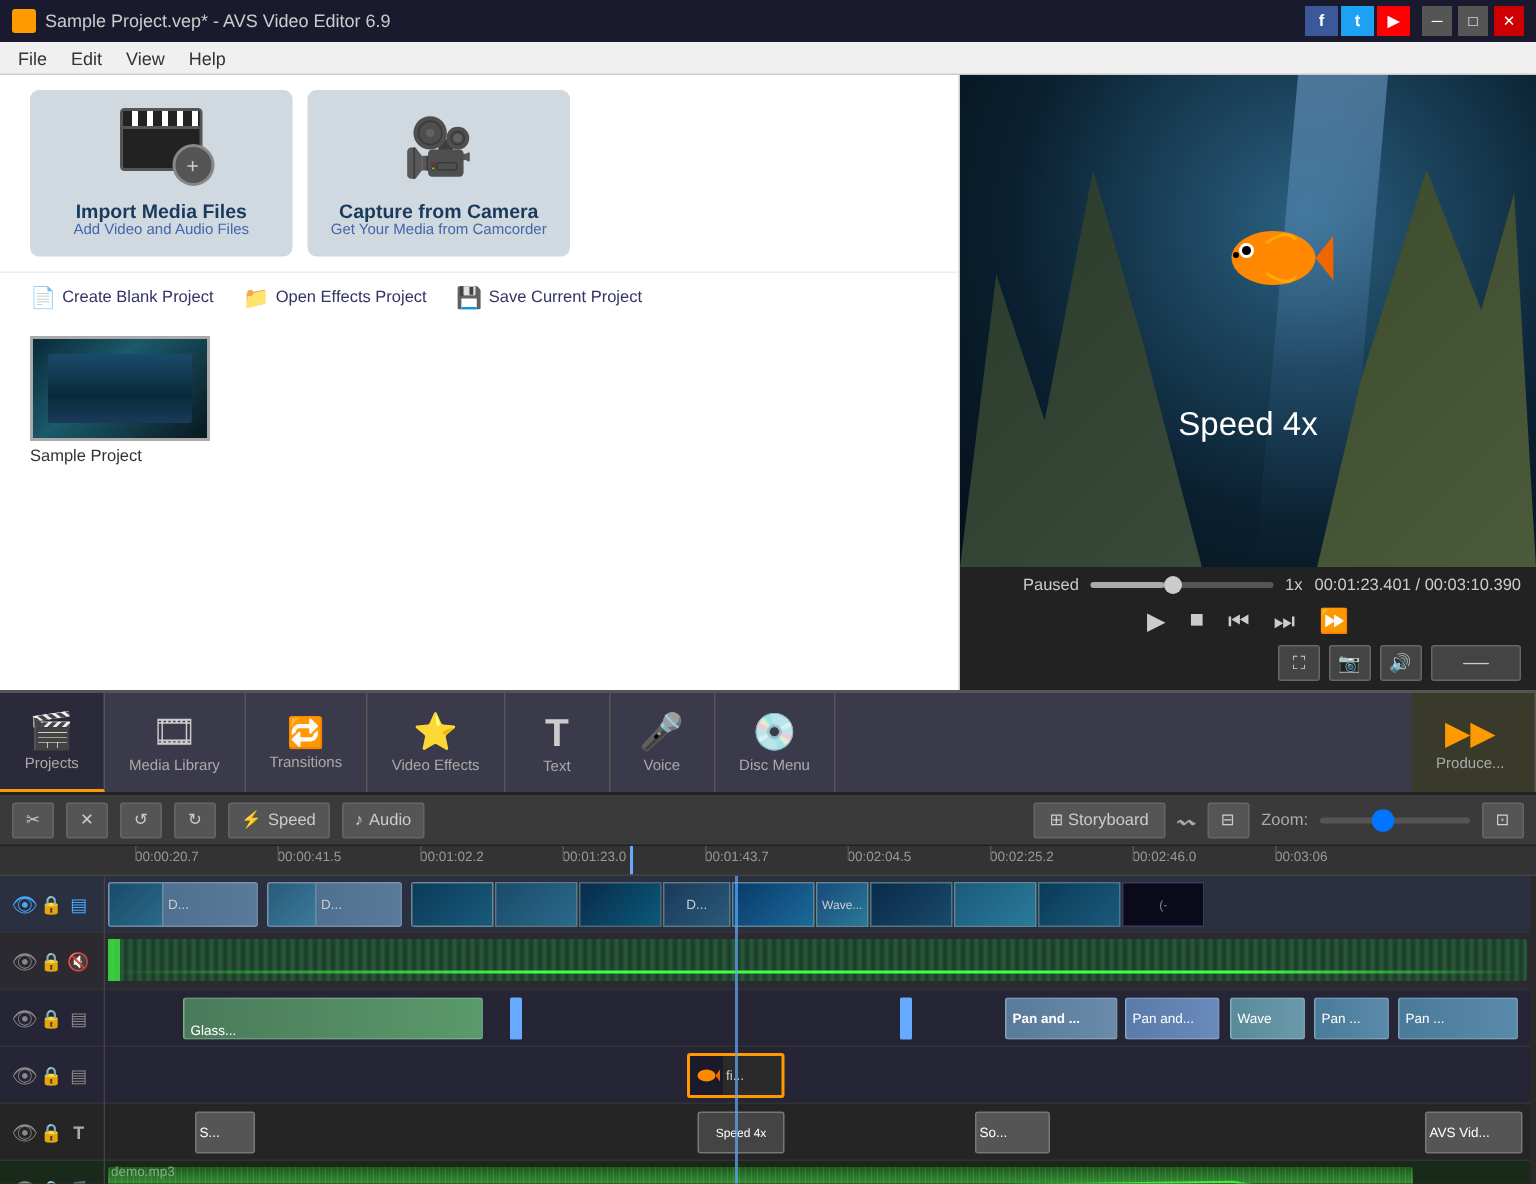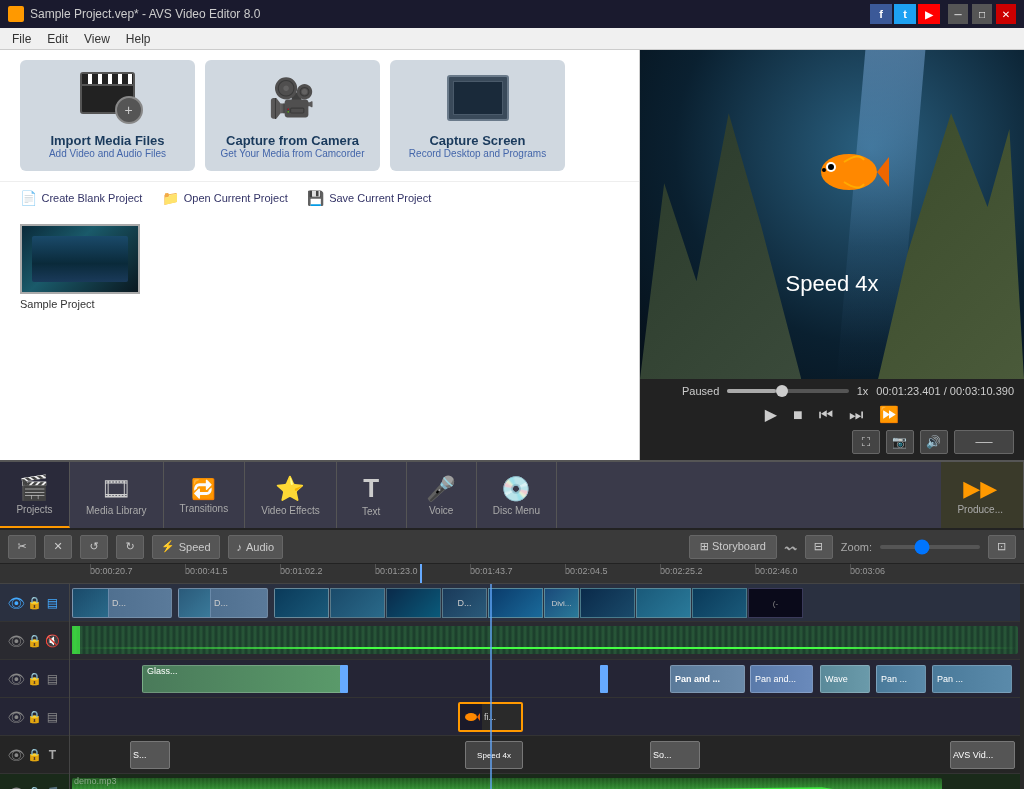--- a/index.html
+++ b/index.html
@@ -109,21 +109,21 @@
 
     
     #all-tracks { width: 950px; position: relative; }
   </style>
 </head>
 <body>
 
 <div id="titlebar">
   <div class="title">
     <span class="title-icon"></span>
-    <span>Sample Project.vep* - AVS Video Editor 8.0</span>
+    <span>Sample Project.vep* - AVS Video Editor 6.9</span>
   </div>
   <div style="display:flex;align-items:center;gap:8px;">
     <div class="social">
       <span class="fb" style="background:#3b5998;color:#fff;font-size:11px;font-weight:bold;width:22px;height:20px;display:flex;align-items:center;justify-content:center;">f</span>
       <span class="tw" style="background:#1da1f2;color:#fff;font-size:11px;font-weight:bold;width:22px;height:20px;display:flex;align-items:center;justify-content:center;">t</span>
       <span class="yt" style="background:#f00;color:#fff;font-size:10px;font-weight:bold;width:22px;height:20px;display:flex;align-items:center;justify-content:center;">▶</span>
     </div>
     <div class="win-controls">
       <button class="win-btn">─</button>
       <button class="win-btn">□</button>
@@ -159,41 +159,30 @@
       </div>
 
       <div class="source-tile">
         <div class="tile-img">
           <div style="width:70px;height:52px;display:flex;align-items:center;justify-content:center;font-size:38px;">🎥</div>
         </div>
         <div class="tile-title">Capture from Camera</div>
         <div class="tile-subtitle">Get Your Media from Camcorder</div>
       </div>
 
-      <div class="source-tile">
-        <div class="tile-img">
-          <div style="width:70px;height:52px;display:flex;align-items:center;justify-content:center;">
-            <div style="width:62px;height:46px;background:#3a4a5a;border-radius:3px;display:flex;align-items:center;justify-content:center;border:2px solid #6a7a8a;">
-              <div style="width:50px;height:34px;background:#1a2a3a;border:1px solid #4a5a6a;"></div>
-            </div>
-          </div>
-        </div>
-        <div class="tile-title">Capture Screen</div>
-        <div class="tile-subtitle">Record Desktop and Programs</div>
-      </div>
     </div>
 
     <div id="quick-actions">
       <div class="quick-action">
         <span class="qa-icon">📄</span>
         <span>Create Blank Project</span>
       </div>
       <div class="quick-action">
         <span class="qa-icon">📁</span>
-        <span>Open Current Project</span>
+        <span>Open Effects Project</span>
       </div>
       <div class="quick-action">
         <span class="qa-icon">💾</span>
         <span>Save Current Project</span>
       </div>
     </div>
 
     <div id="recent-projects">
       <div class="project-thumb">
         <div class="thumb-img">
@@ -408,41 +397,41 @@
 
           <div style="position:absolute;left:204px;width:600px;height:30px;top:4px;display:flex;gap:1px;overflow:hidden;border-radius:2px;">
             <div style="width:55px;height:30px;background:linear-gradient(135deg,#0a3a5a,#1a5a7a);flex-shrink:0;border:1px solid #6a8a9a;"></div>
             <div style="width:55px;height:30px;background:linear-gradient(135deg,#1a4a6a,#2a6a8a);flex-shrink:0;border:1px solid #5a7a8a;"></div>
             <div style="width:55px;height:30px;background:linear-gradient(135deg,#0a2a4a,#0a5a7a);flex-shrink:0;border:1px solid #4a6a7a;"></div>
             <div style="width:45px;height:30px;background:linear-gradient(135deg,#1a3a5a,#2a5a7a);flex-shrink:0;border:1px solid #5a7a8a;display:flex;align-items:center;justify-content:center;">
                 <span style="font-size:9px;color:#ccc;">D...</span>
               </div>
             <div style="width:55px;height:30px;background:linear-gradient(135deg,#0a3a6a,#1a6a9a);flex-shrink:0;border:1px solid #5a8a9a;"></div>
             <div style="width:35px;height:30px;background:linear-gradient(135deg,#1a4a7a,#2a7a9a);flex-shrink:0;border:1px solid #5a8a9a;display:flex;align-items:center;justify-content:center;">
-                <span style="font-size:8px;color:#ccc;">Divi...</span>
+                <span style="font-size:8px;color:#ccc;">Wave...</span>
               </div>
             <div style="width:55px;height:30px;background:linear-gradient(135deg,#0a2a4a,#1a4a6a);flex-shrink:0;border:1px solid #4a7a8a;"></div>
             <div style="width:55px;height:30px;background:linear-gradient(135deg,#1a5a7a,#2a7a9a);flex-shrink:0;border:1px solid #5a8a9a;"></div>
             <div style="width:55px;height:30px;background:linear-gradient(135deg,#0a3a5a,#1a5a7a);flex-shrink:0;border:1px solid #4a7a8a;"></div>
             <div style="width:55px;height:30px;background:#0a0a1a;flex-shrink:0;border:1px solid #3a3a5a;display:flex;align-items:center;justify-content:center;">
                 <span style="font-size:8px;color:#888;">(-</span>
               </div>
           </div>
         </div>
 
         <div style="height:38px;background:#2a2a30;border-bottom:1px solid #333;position:relative;overflow:hidden;">
           <div style="position:absolute;left:2px;right:2px;top:4px;height:28px;background:repeating-linear-gradient(90deg,#1a3a2a 0,#2a5a3a 3px,#1a3a2a 6px);border-radius:2px;">
 
             <div style="position:absolute;left:0;right:0;bottom:5px;height:2px;background:linear-gradient(90deg,transparent 0%,#4f4 30%,#4f4 80%,transparent 100%);"></div>
           </div>
           <div style="position:absolute;left:2px;top:4px;height:28px;width:8px;background:#4f4;opacity:0.7;"></div>
         </div>
 
         <div style="height:38px;background:#252535;border-bottom:1px solid #333;position:relative;overflow:hidden;">
-          <div class="clip" style="position:absolute;left:72px;width:200px;height:28px;top:5px;background:linear-gradient(90deg,#4a7a5a,#5a9a6a);border-radius:2px;display:flex;align-items:flex-start;">
+          <div class="clip" style="position:absolute;left:52px;width:200px;height:28px;top:5px;background:linear-gradient(90deg,#4a7a5a,#5a9a6a);border-radius:2px;display:flex;align-items:flex-end;">
             <span style="font-size:9px;color:#fff;padding:0 4px;">Glass...</span>
           </div>
           <div class="clip" style="position:absolute;left:600px;width:75px;height:28px;top:5px;background:linear-gradient(90deg,#5a7a9a,#6a8aaa);border-radius:2px;display:flex;align-items:center;">
             <span style="font-size:9px;color:#fff;padding:0 4px;font-weight:bold;">Pan and ...</span>
           </div>
           <div class="clip" style="position:absolute;left:680px;width:63px;height:28px;top:5px;background:linear-gradient(90deg,#5a7aaa,#6a8abb);border-radius:2px;display:flex;align-items:center;">
             <span style="font-size:9px;color:#fff;padding:0 4px;">Pan and...</span>
           </div>
           <div class="clip" style="position:absolute;left:750px;width:50px;height:28px;top:5px;background:linear-gradient(90deg,#5a8a9a,#6a9aaa);border-radius:2px;display:flex;align-items:center;">
             <span style="font-size:9px;color:#fff;padding:0 4px;">Wave</span>

